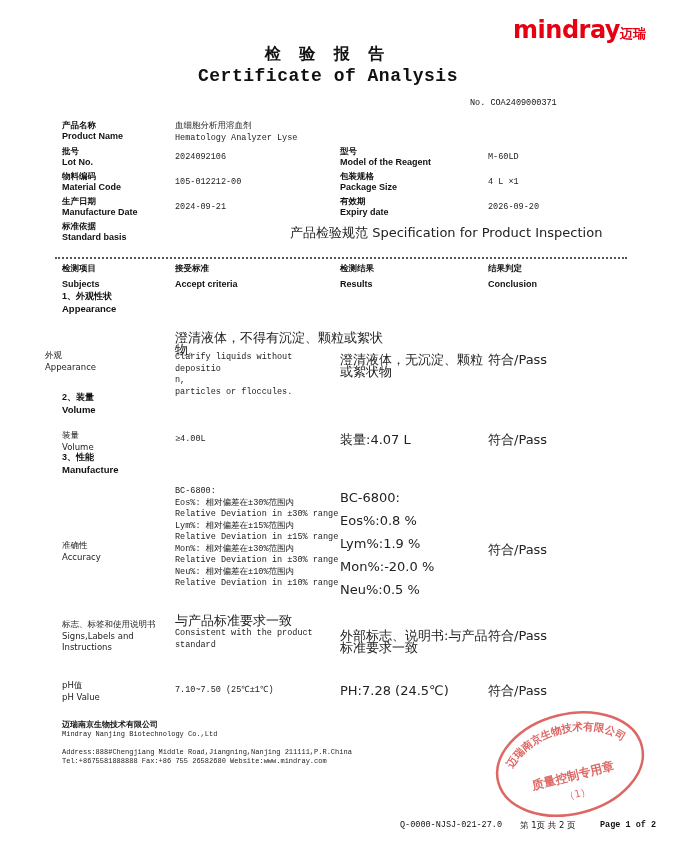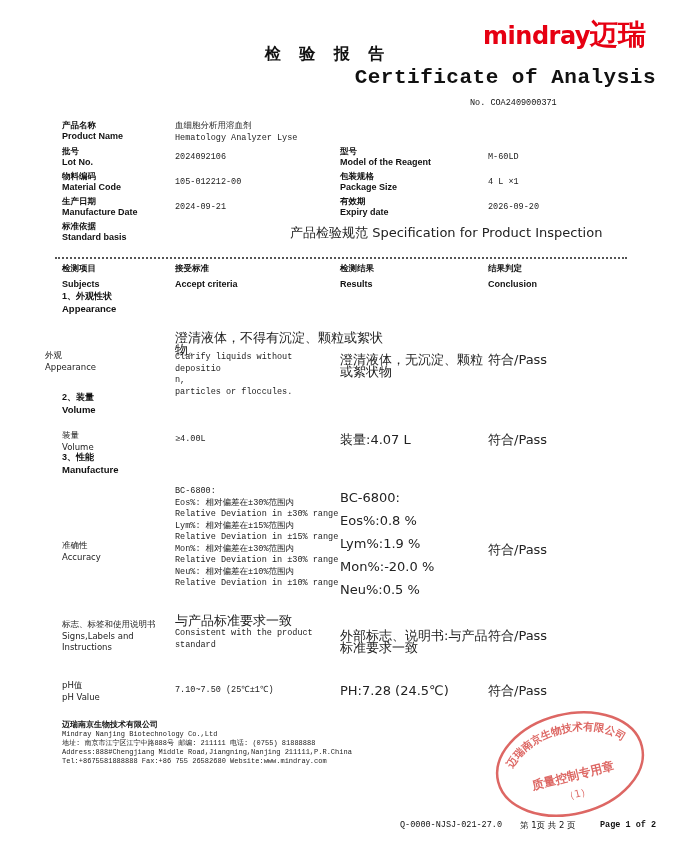--- a/index.html
+++ b/index.html
@@ -14,23 +14,23 @@
   .lbl .cn { display:block; }
   .val { font-family:"Liberation Mono","DejaVu Sans Mono",monospace; font-size:8.5px; line-height:11.5px; color:#222; }
   .txt { font-family:"DejaVu Sans", sans-serif; font-size:13px; line-height:11.5px; color:#222; }
   .pre { white-space:pre-line; }
   .subject { font-family:"DejaVu Sans", sans-serif; font-size:8.5px; line-height:11.5px; color:#222; }
   .section-title { font-weight:bold; font-size:9px; line-height:11.5px; }
   .section-title .en { display:block; font-size:9.5px; }
   .divider { border-top:2px dotted #555; height:0; }
   .logo { font-weight:bold; color:#e60012; white-space:nowrap; }
   .logo .brand { font-size:24px; letter-spacing:-0.5px; font-family:"DejaVu Sans",sans-serif; }
-  .logo .brand-cn { font-size:28px; font-family:"DejaVu Sans",sans-serif; }
+  .logo .brand-cn { font-size:13px; font-family:"DejaVu Sans",sans-serif; }
   .title-cn { width:656px; text-align:center; font-size:16px; font-weight:bold; letter-spacing:7px; }
-  .title-en { width:656px; text-align:right; font-size:21px; font-weight:bold; letter-spacing:0.5px;
+  .title-en { width:656px; text-align:center; font-size:18px; font-weight:bold; letter-spacing:0.5px;
               font-family:"Liberation Mono","DejaVu Sans Mono",monospace; }
   .report-no { font-family:"Liberation Mono",monospace; font-size:8.5px; }
   .foot { font-size:7px; line-height:9.5px; font-family:"Liberation Mono","DejaVu Sans Mono",monospace; color:#222; }
   .foot-company { font-size:8px; font-weight:bold; font-family:"DejaVu Sans",sans-serif; color:#111; }
   .page-footer { font-family:"Liberation Mono","DejaVu Sans Mono",monospace; font-size:8.5px; color:#111;margin-top:16px; }
   .stamp-svg { opacity:0.88; }
 </style>
 </head>
 <body>
 
@@ -177,21 +177,20 @@
   <div class="abs subject" style="top:680px; left:62px;">
     <div>pH值</div>
     <div>pH Value</div>
   </div>
   <div class="abs val" style="top:685px; left:175px;">7.10~7.50 (25℃±1℃)</div>
   <div class="abs txt" style="top:685px; left:340px;">PH:7.28 (24.5℃)</div>
   <div class="abs txt" style="top:685px; left:488px;">符合/Pass</div>
 
   <div class="abs foot-company" style="top:719px; left:62px;">迈瑞南京生物技术有限公司</div>
   <div class="abs foot" style="top:730px; left:62px;">Mindray Nanjing Biotechnology Co.,Ltd</div>
-  <div class="abs foot" style="top:739px; left:62px;">地址: 南京市江宁区江宁中路888号 邮编: 211111 电话: (0755) 81888888</div>
   <div class="abs foot" style="top:748px; left:62px;">Address:888#Chengjiang Middle Road,Jiangning,Nanjing 211111,P.R.China</div>
   <div class="abs foot" style="top:757px; left:62px;">Tel:+8675581888888 Fax:+86 755 26582680 Website:www.mindray.com</div>
 
   <svg class="abs stamp-svg" style="top:708px; left:490px; transform:rotate(-14deg);" width="160" height="112" viewBox="0 0 160 112">
     <ellipse cx="80" cy="56" rx="74" ry="50" fill="none" stroke="#d9534f" stroke-width="2.5"></ellipse>
     <path id="stamp-arc" d="M 16,66 A 64,42 0 0 1 144,66" fill="none"></path>
     <text font-size="10.5" font-weight="bold" fill="#d9534f" font-family="DejaVu Sans, sans-serif">
       <textPath href="#stamp-arc" startOffset="50%" text-anchor="middle">迈瑞南京生物技术有限公司</textPath>
     </text>
     <text x="80" y="72" text-anchor="middle" font-size="12" font-weight="bold" fill="#d9534f" font-family="DejaVu Sans, sans-serif">质量控制专用章</text>

